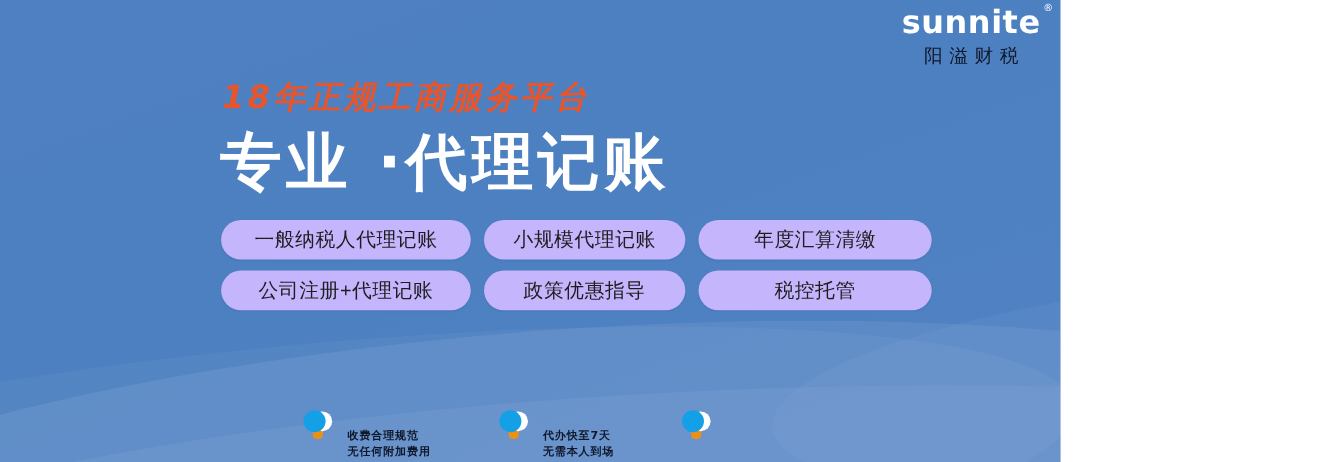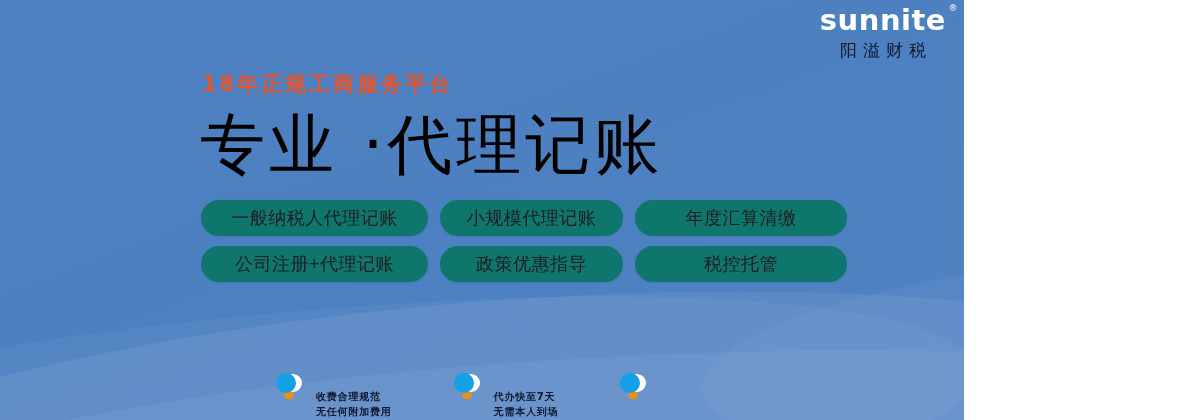--- a/index.html
+++ b/index.html
@@ -104,33 +104,34 @@
     font-weight: 500;
   }
 
   
   .headline {
     position: absolute;
     left: 200px;
     top: 74px;
   }
   .tagline {
-    font-size: 21px;
+    font-size: 29px;
     font-weight: 700;
     color: #e8552a;
     letter-spacing: 3px;
     line-height: 1;
     margin: 0 0 16px 2px;
     white-space: nowrap;
     font-family: "DejaVu Sans", "Liberation Sans", sans-serif;
+    font-style: italic;
   }
   .title {
-    font-size: 65px;
-    font-weight: 400;
-    color: #000000;
+    font-size: 56px;
+    font-weight: 700;
+    color: #ffffff;
     letter-spacing: 4px;
     line-height: 1.05;
     margin: 0;
     white-space: nowrap;
     font-family: "DejaVu Sans", "Liberation Sans", sans-serif;
   }
 
   
   .pill-grid {
     position: absolute;
@@ -138,21 +139,21 @@
     top: 200px;
     display: flex;
     flex-direction: column;
     gap: 10px;
   }
   .pill-row {
     display: flex;
     gap: 12px;
   }
   .pill {
-    background: #0f766e;
+    background: #c4b5fd;
     color: #1d1d1d;
     border-radius: 20px;
     height: 36px;
     display: flex;
     align-items: center;
     justify-content: center;
     font-size: 18px;
     font-weight: 500;
     letter-spacing: 0.5px;
     white-space: nowrap;

